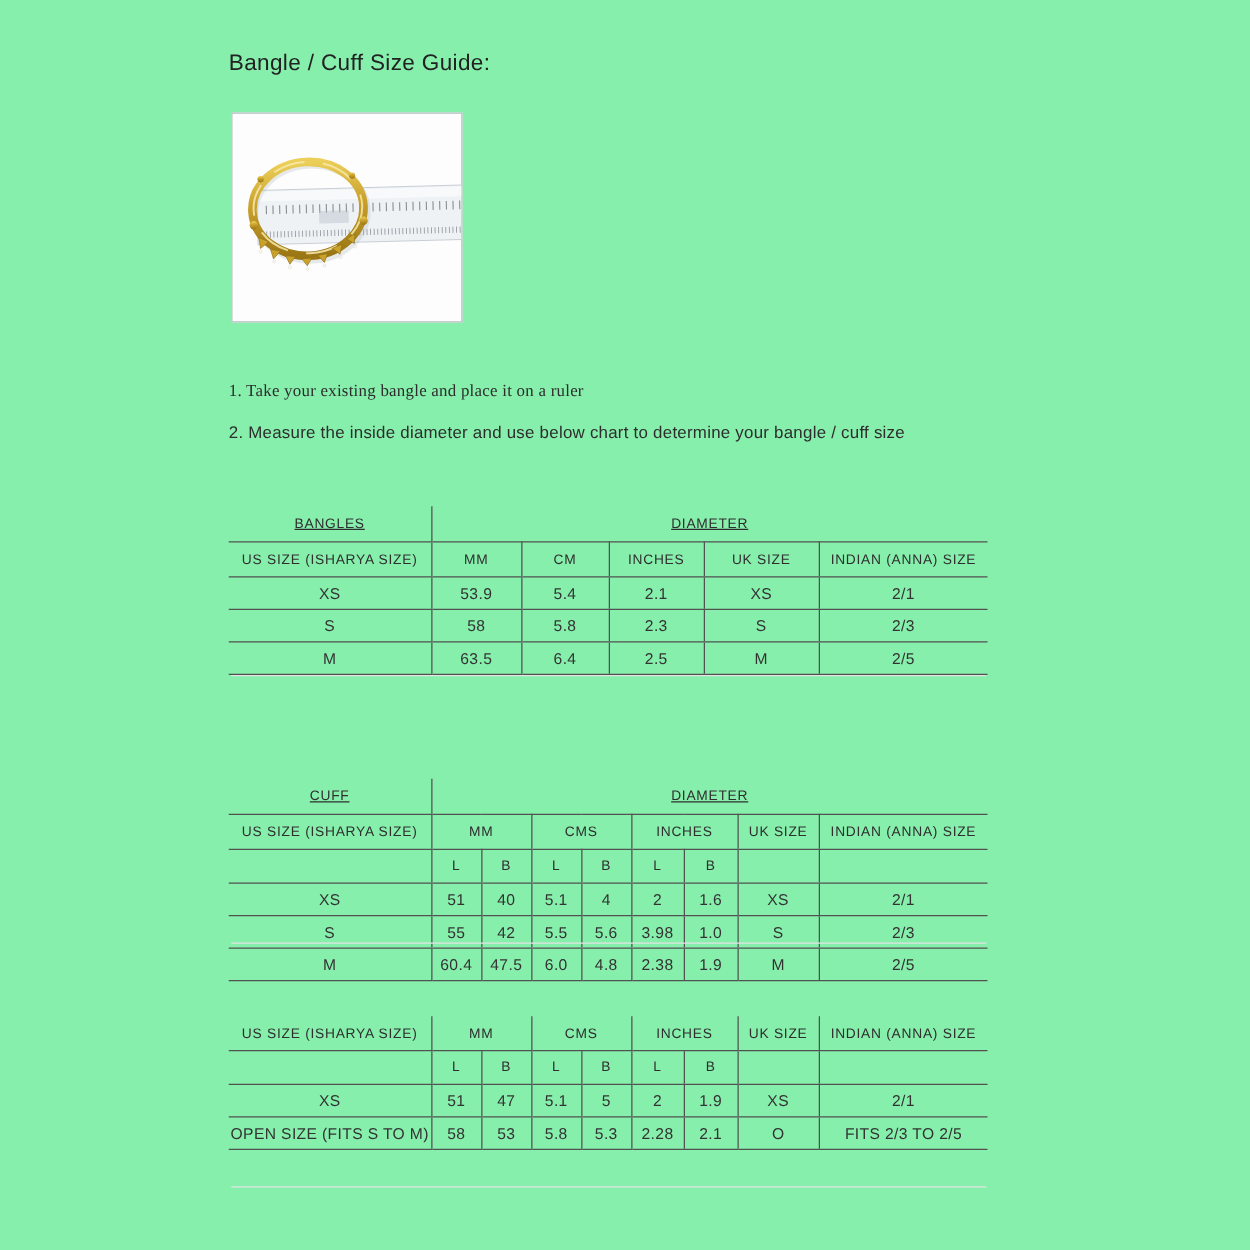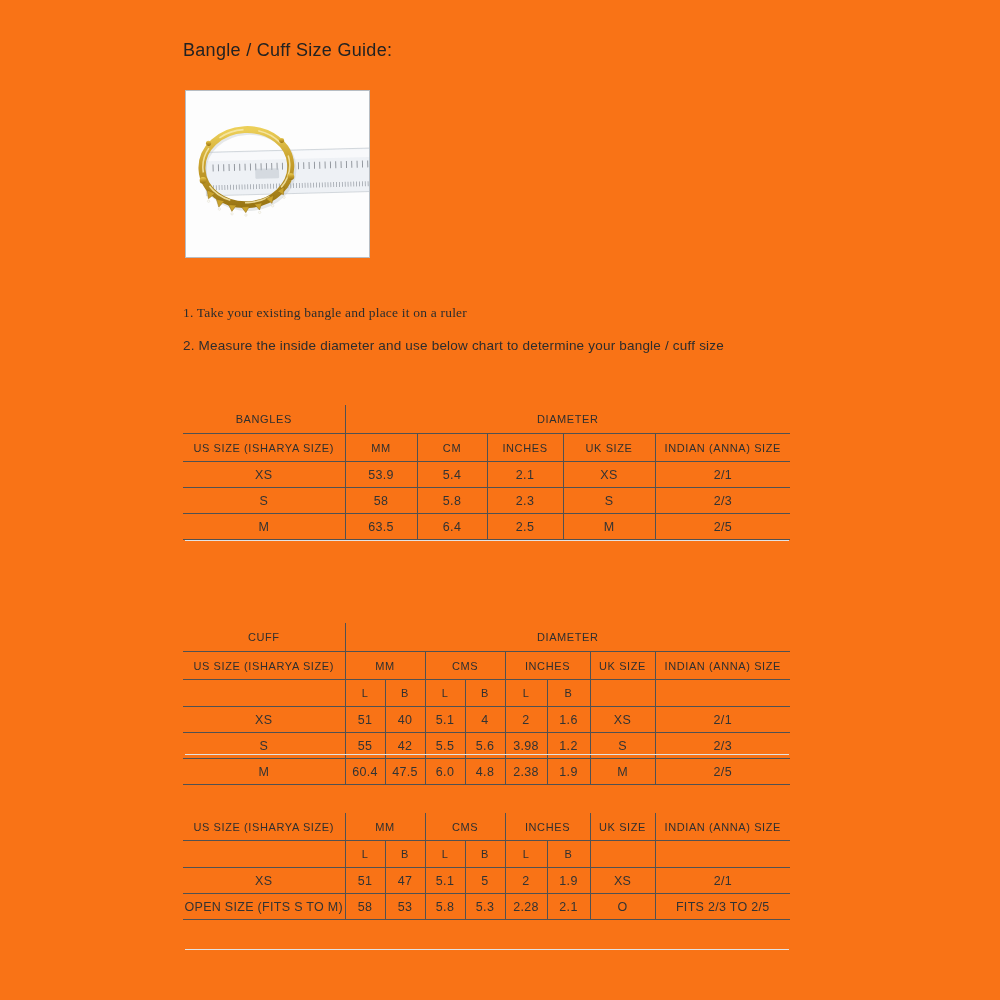--- a/index.html
+++ b/index.html
@@ -1,17 +1,17 @@
 <!DOCTYPE html>
 <html><head>
 <meta charset="utf-8">
 <style>
   html, body { margin: 0; padding: 0; background: #ffffff; }
   body { font-family: "Liberation Sans", sans-serif; color: #333; }
-  .canvas { position: relative; width: 1000px; height: 1000px; background: #f97316; overflow: hidden; }
+  .canvas { position: relative; width: 1000px; height: 1000px; background: #86efac; overflow: hidden; }
 
   .page-title {
     position: absolute; left: 183px; top: 40px;
     font-size: 18px; font-weight: 400; letter-spacing: .3px; color: #222;
   }
 
   .photo-box {
     position: absolute; left: 185px; top: 90px; width: 185px; height: 168px;
     border: 1px solid #b7bdc3; background: #fdfdfd; box-sizing: border-box;
   }
@@ -29,21 +29,21 @@
   }
   table.sizetable td {
     border-bottom: 1px solid #515151;
     border-left: 1px solid #515151;
     text-align: center; vertical-align: middle; padding: 0;
     font-size: 12.5px; letter-spacing: .3px;
     overflow: hidden; white-space: nowrap;
   }
   table.sizetable td.nol { border-left: none; }
   table.sizetable tr.h td { font-size: 11px; letter-spacing: .6px; color: #2f2f2f; }
-  table.sizetable tr.r1 td { height: 28px; }
+  table.sizetable tr.r1 td { height: 28px; text-decoration: underline; }
   table.sizetable tr.r2 td { height: 27px; }
   table.sizetable tr.sub td { height: 26px; }
   table.sizetable tr.d  td { height: 25px; }
   .t1 { top: 405px; }
   .t2 { top: 623px; }
   .t3 { top: 813px; }
   .table-shadow { position: absolute; left: 185px; width: 604px; height: 1px; background: #e3e3e3; }
   .sh1 { top: 540px; } .sh2 { top: 754px; } .sh3 { top: 949px; }
 </style>
 </head>
@@ -195,21 +195,21 @@
         <td>XS</td>
         <td>2/1</td>
       </tr>
       <tr class="d">
         <td class="nol">S</td>
         <td>55</td>
         <td>42</td>
         <td>5.5</td>
         <td>5.6</td>
         <td>3.98</td>
-        <td>1.2</td>
+        <td>1.0</td>
         <td>S</td>
         <td>2/3</td>
       </tr>
       <tr class="d">
         <td class="nol">M</td>
         <td>60.4</td>
         <td>47.5</td>
         <td>6.0</td>
         <td>4.8</td>
         <td>2.38</td>

